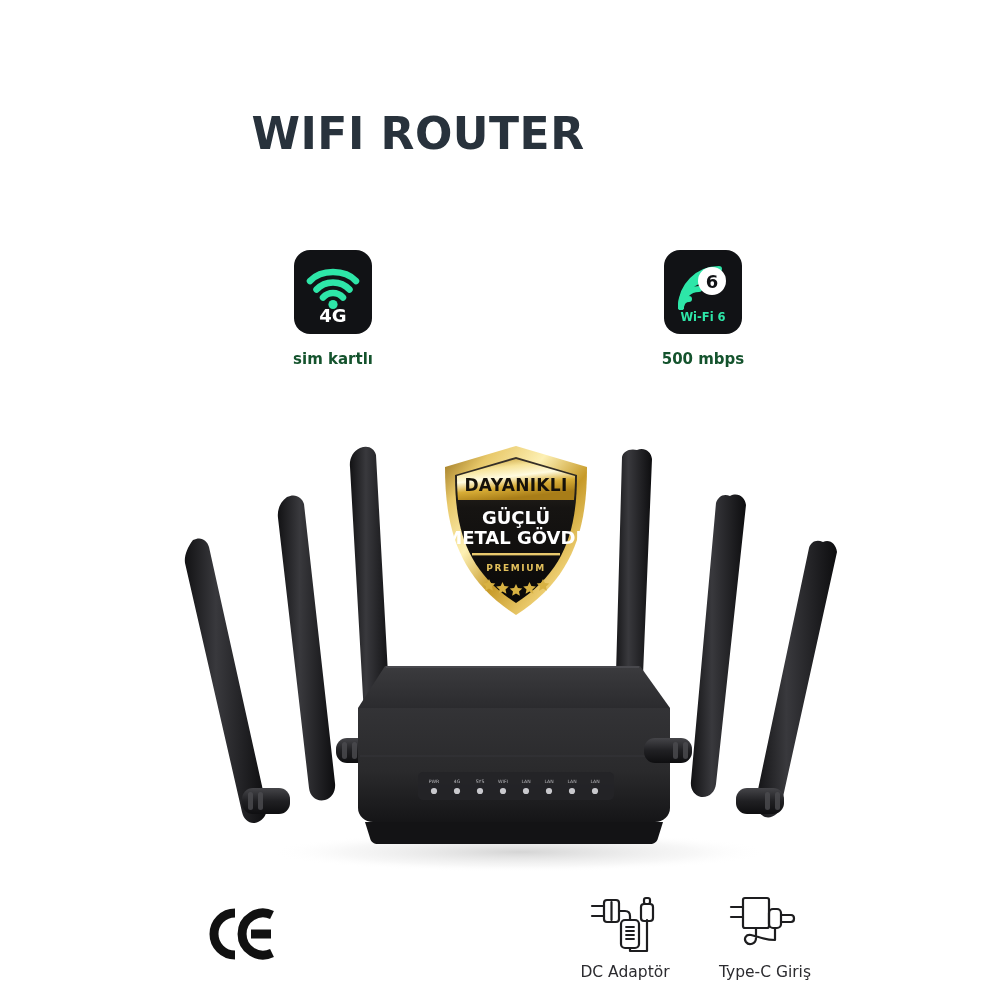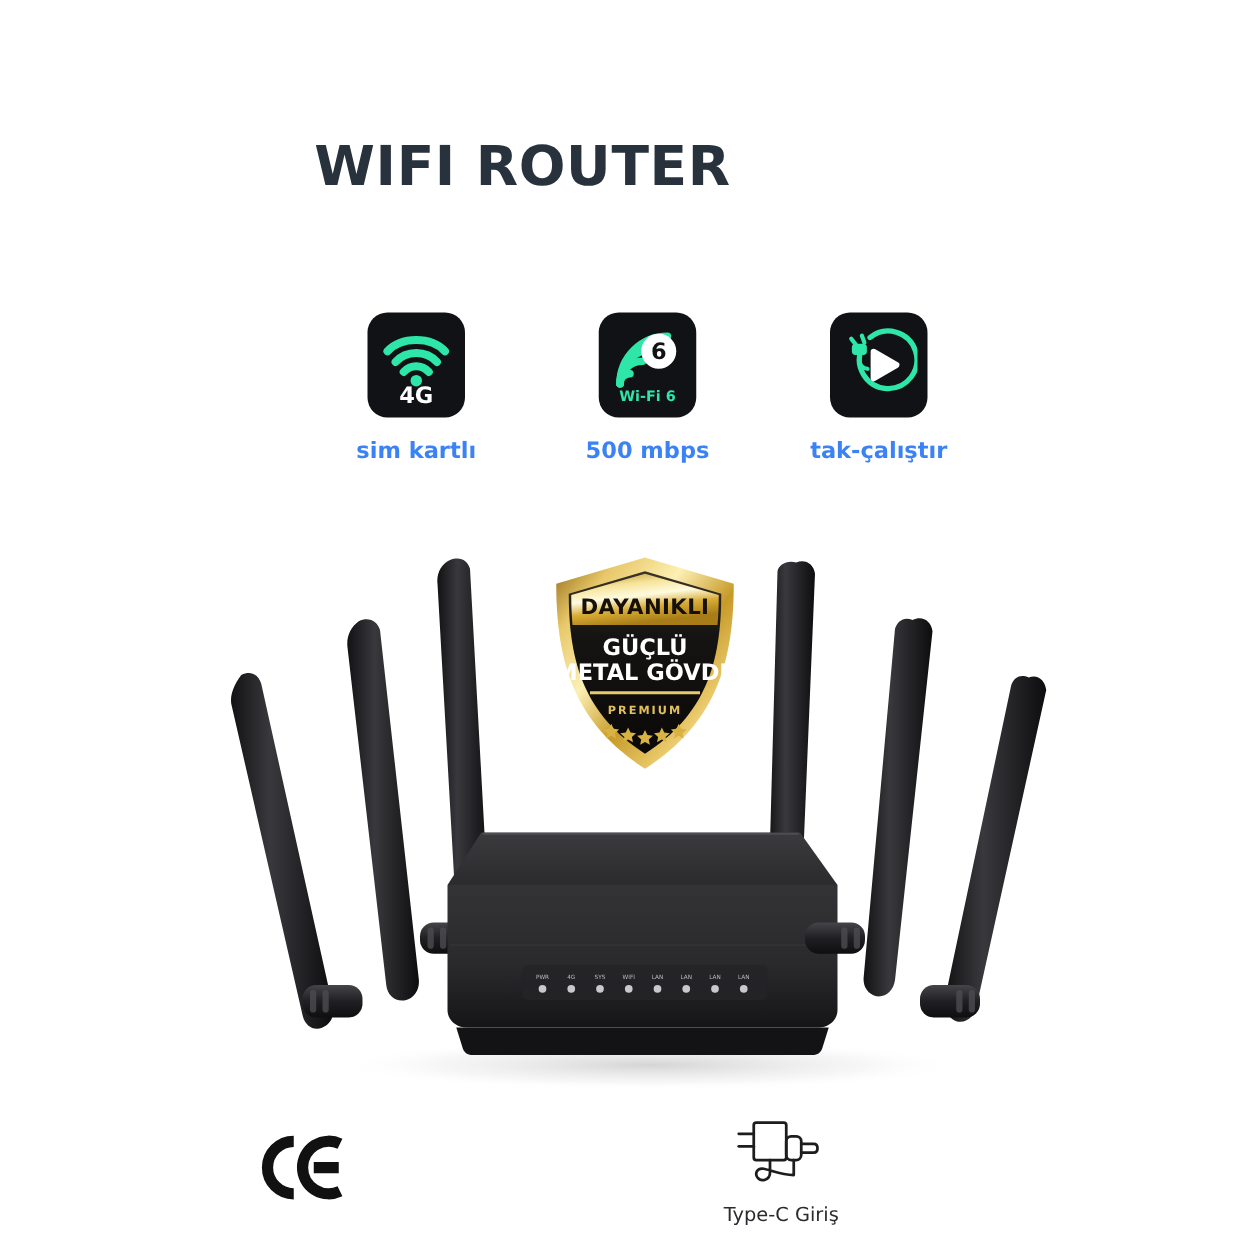--- a/index.html
+++ b/index.html
@@ -52,23 +52,23 @@
     height: 84px;
     border-radius: 16px;
     background: #111215;
     display: flex;
     align-items: center;
     justify-content: center;
     position: relative;
   }
   .feature-label {
     margin-top: 16px;
-    font-size: 18px;
+    font-size: 15px;
     font-weight: bold;
-    color: #3b82f6;
+    color: #14532d;
     font-family: "DejaVu Sans", sans-serif;
     white-space: nowrap;
   }
 
   
   .shield {
     position: absolute;
     left: 436px;
     top: 443px;
     width: 160px;
@@ -155,35 +155,20 @@
           <path d="M10 48 A8 8 0 0 1 18 40" stroke-width="6"></path>
         </g>
         <circle cx="41" cy="22" r="14" fill="#ffffff"></circle>
         <text x="41" y="28.5" text-anchor="middle" font-family="DejaVu Sans, sans-serif" font-size="18" font-weight="bold" fill="#111215">6</text>
         <text x="32" y="62" text-anchor="middle" font-family="DejaVu Sans, sans-serif" font-size="11.5" font-weight="bold" fill="#2ee6a8">Wi-Fi 6</text>
       </svg>
     </div>
     <div class="feature-label">500 mbps</div>
   </div>
 
-  <div class="feature">
-    <div class="feature-tile">
-      <svg width="62" height="62" viewBox="0 0 62 62">
-        <path d="M24 9 A23 23 0 1 1 17.5 17.5" fill="none" stroke="#2ee6a8" stroke-width="4.2" stroke-linecap="round"></path>
-        <g stroke="#2ee6a8" stroke-width="3.4" stroke-linecap="round" fill="none">
-          <path d="M12.5 14.5 L9 10"></path>
-          <path d="M19.5 13 L17.5 7.5"></path>
-          <rect x="9.5" y="14" width="12" height="9" rx="3" fill="#2ee6a8" stroke="none"></rect>
-          <path d="M15.5 23 L15.5 28 A7 7 0 0 0 22 34"></path>
-        </g>
-        <path d="M27 20.5 L45 31 L27 41.5 Z" fill="#ffffff" stroke="#ffffff" stroke-width="5" stroke-linejoin="round"></path>
-      </svg>
-    </div>
-    <div class="feature-label">tak-çalıştır</div>
-  </div>
 </div>
 
 <svg class="router" viewBox="0 0 680 460">
   <defs>
     <linearGradient id="antGrad" x1="0" y1="0" x2="1" y2="0">
       <stop offset="0%" stop-color="#121214"></stop>
       <stop offset="38%" stop-color="#39393d"></stop>
       <stop offset="100%" stop-color="#0d0d0f"></stop>
     </linearGradient>
     <linearGradient id="topGrad" x1="0" y1="0" x2="0" y2="1">
@@ -334,20 +319,49 @@
   </g>
 </svg>
 
 <svg class="ce-mark" viewBox="0 0 70 52">
   <path d="M30 5 A21 21 0 1 0 30 47" fill="none" stroke="#111111" stroke-width="9"></path>
   <path d="M67 7 A21 21 0 1 0 67 45 M46 26 H66" fill="none" stroke="#111111" stroke-width="9"></path>
 </svg>
 
 <div class="accessories">
 
+  <div class="accessory">
+    <div class="accessory-icon">
+      <svg width="76" height="60" viewBox="0 0 76 60">
+        <g fill="none" stroke="#1d1d1f" stroke-width="2.2" stroke-linecap="round" stroke-linejoin="round">
+
+          <path d="M5 12 H17"></path>
+          <path d="M5 22 H17"></path>
+          <rect x="17" y="6" width="15" height="22" rx="3"></rect>
+          <path d="M24.5 8 V26"></path>
+
+          <path d="M32 17 H38 C41 17, 43 19, 43 22 V26"></path>
+
+          <rect x="34" y="26" width="18" height="28" rx="4"></rect>
+          <g stroke-width="1.8">
+            <path d="M39 33 H47"></path>
+            <path d="M39 37 H47"></path>
+            <path d="M39 41 H47"></path>
+            <path d="M39 45 H47"></path>
+          </g>
+
+          <path d="M43 54 V57 H60 V26"></path>
+
+          <rect x="54" y="10" width="12" height="17" rx="3"></rect>
+          <rect x="57" y="4" width="6" height="6" rx="2"></rect>
+        </g>
+      </svg>
+    </div>
+    <div class="accessory-label">DC Adaptör</div>
+  </div>
 
   <div class="accessory">
     <div class="accessory-icon">
       <svg width="76" height="60" viewBox="0 0 76 60">
         <g fill="none" stroke="#1d1d1f" stroke-width="2.2" stroke-linecap="round" stroke-linejoin="round">
 
           <path d="M4 13 H16"></path>
           <path d="M4 23 H16"></path>
 
           <rect x="16" y="4" width="26" height="30" rx="2"></rect>

